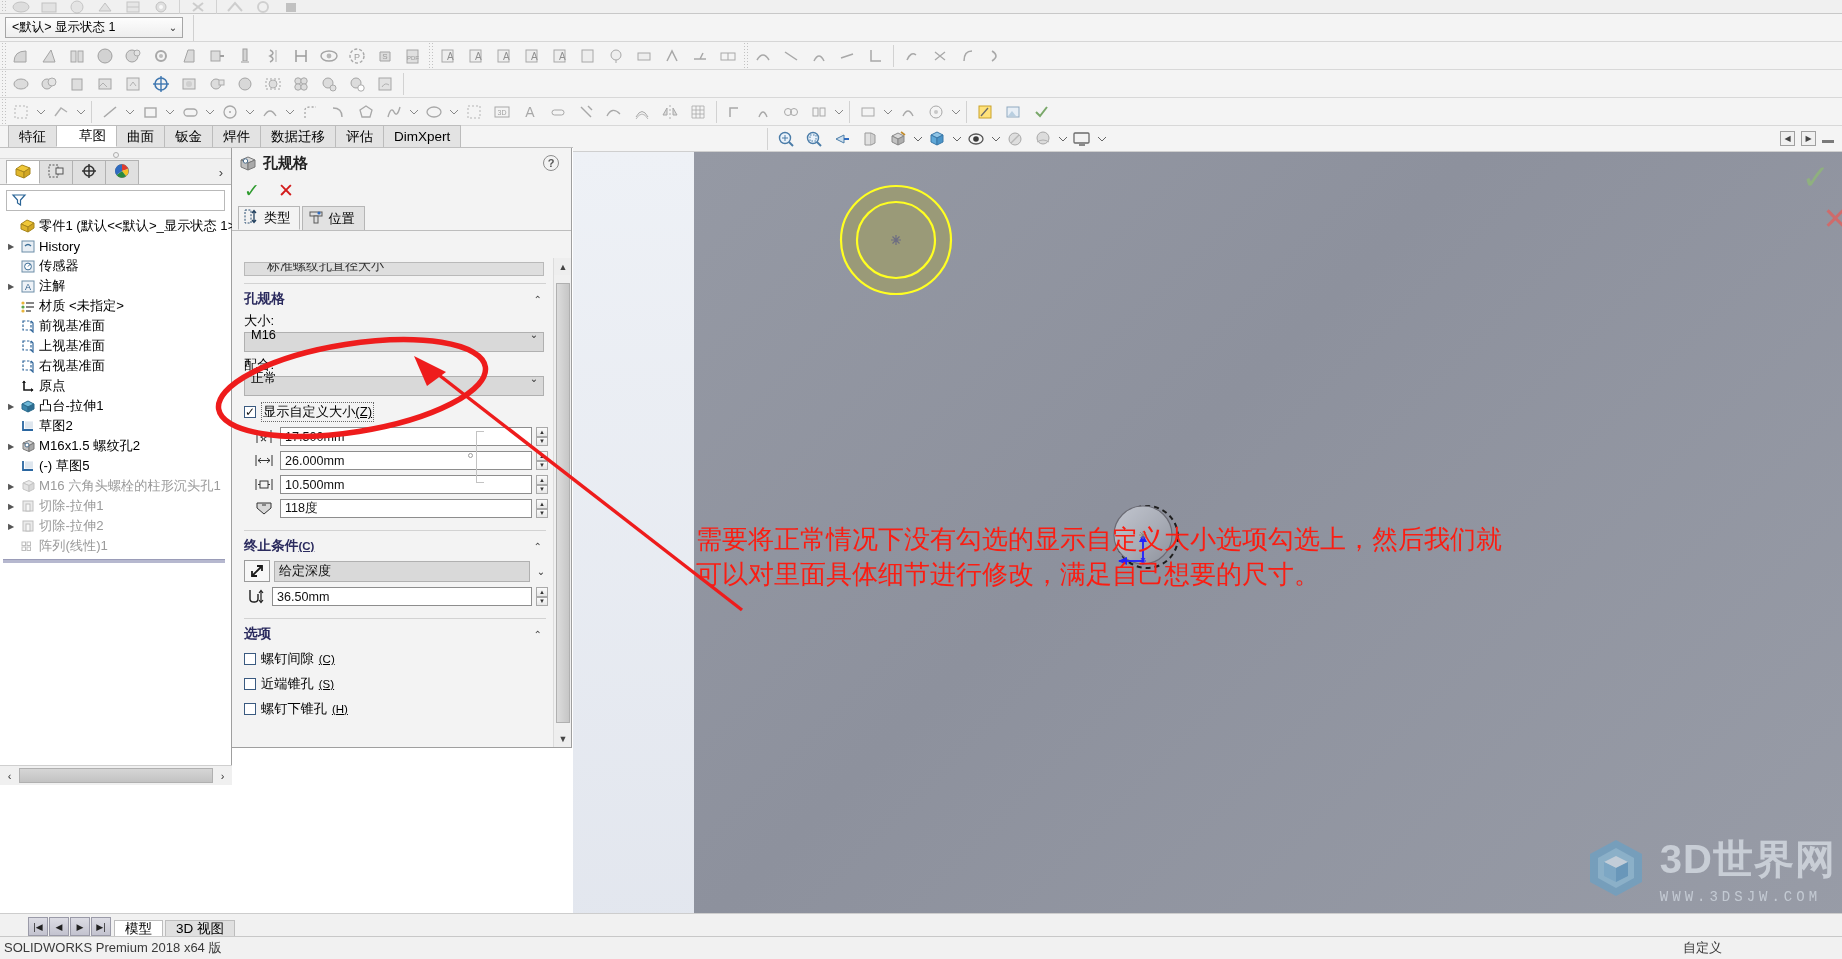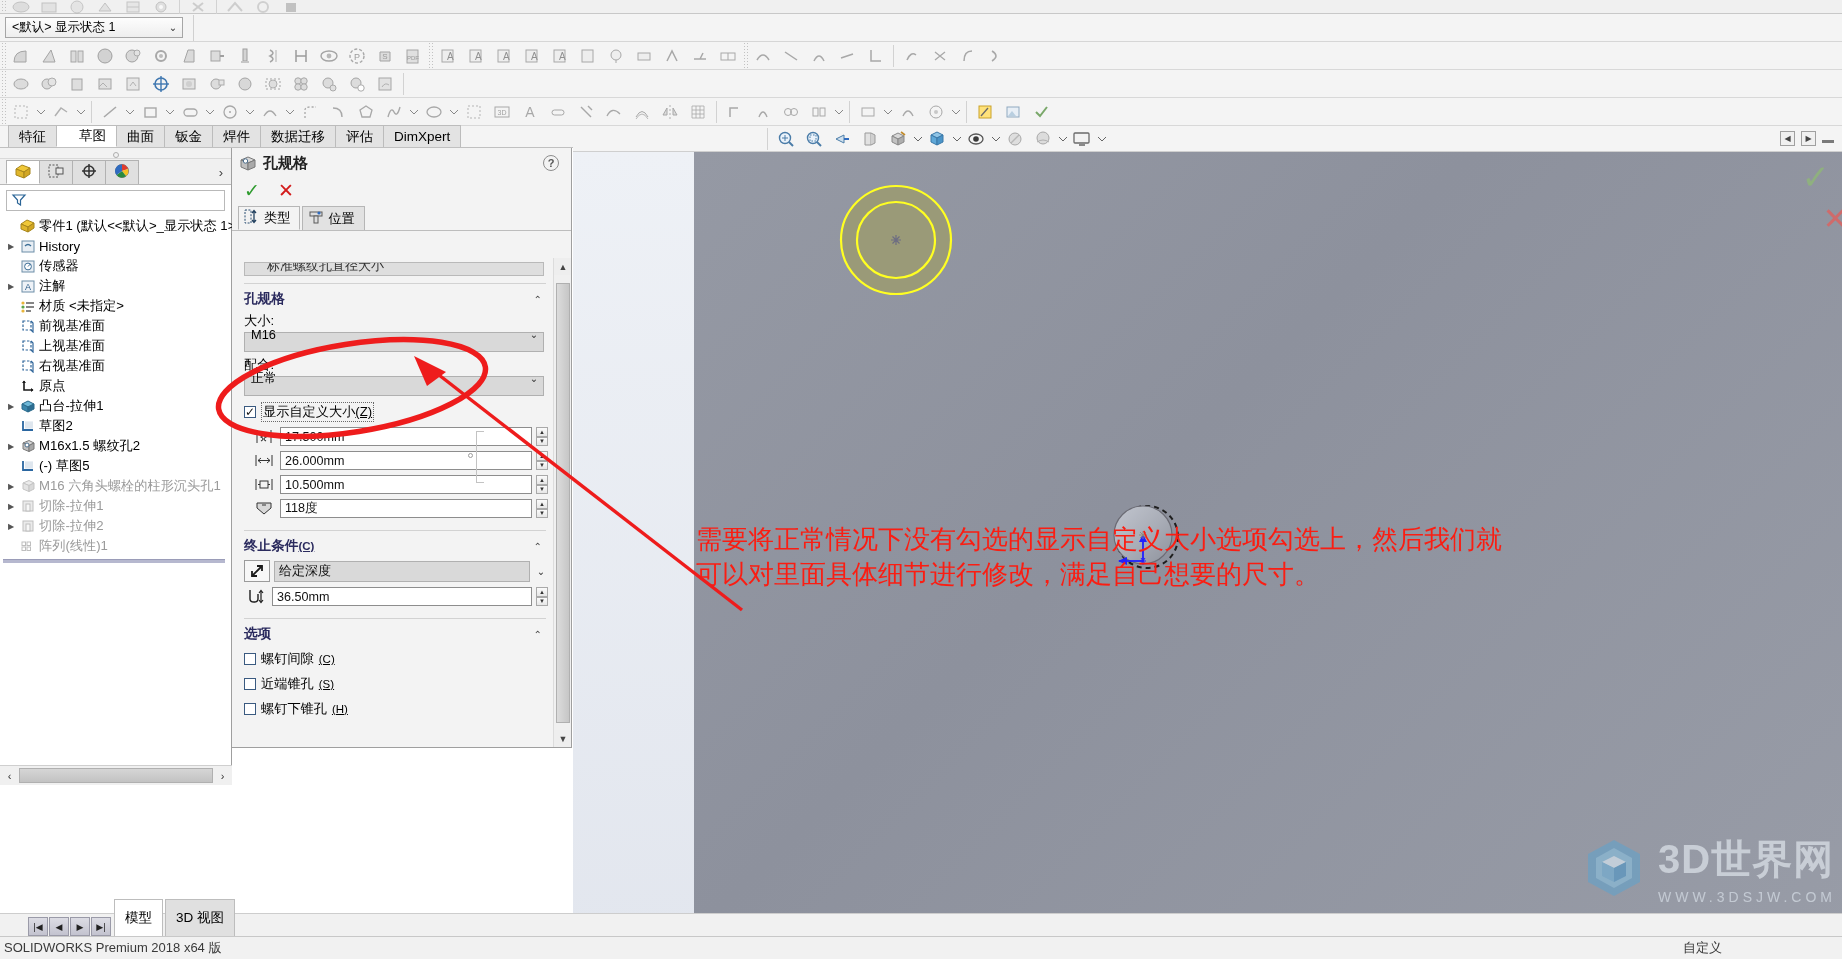--- a/index.html
+++ b/index.html
@@ -332,36 +332,36 @@
   .annot .l2 { display:block; }
   .arrow-svg { position:absolute; left:0; top:0; pointer-events:none;}
 
   
   .watermark {
     position:absolute; right:6px; bottom:52px;
     display:flex; align-items:center; gap:10px;
     opacity:.62;
   }
   .wm-text { color:#e8eef4; font-size:40px; font-weight:bold; letter-spacing:1px; line-height:1;}
-  .wm-sub { color:#dfe7ef; font-size:14px; letter-spacing:4px; margin-top:10px;}
+  .wm-sub { color:#dfe7ef; font-size:14px; letter-spacing:4px; margin-top:10px;font-family:Liberation Mono, monospace;}
 
   
   #bottombar {
     position:absolute; left:0; bottom:23px; width:1842px; height:23px;
     background:#f1f1f1; border-top:1px solid #cdcdcd;
     display:flex; align-items:flex-end;
   }
   .navbtns { display:flex; margin-left:28px; }
   .navbtn {
     width:20px;height:19px; margin-right:1px;
     background:linear-gradient(#dcdce4,#c3c3cf); border:1px solid #9a9aa8;
     display:flex;align-items:center;justify-content:center;font-size:9px;color:#222;
   }
   .btab {
-    height:37px; padding:0 10px; display:flex;align-items:center;
+    height:16px; padding:0 10px; display:flex;align-items:center;
     font-size:13.5px; border:1px solid #bdbdbd; border-bottom:none;
     background:#e0e0e0; margin-left:2px;
   }
   .btab.active{ background:#ffffff; }
   #statusbar {
     position:absolute; left:0; bottom:0; width:1842px; height:23px;
     background:#f1f1f1; border-top:1px solid #c8c8c8;
     display:flex; align-items:center;
     font-size:13px; color:#3a3a3a;
     overflow:hidden;

